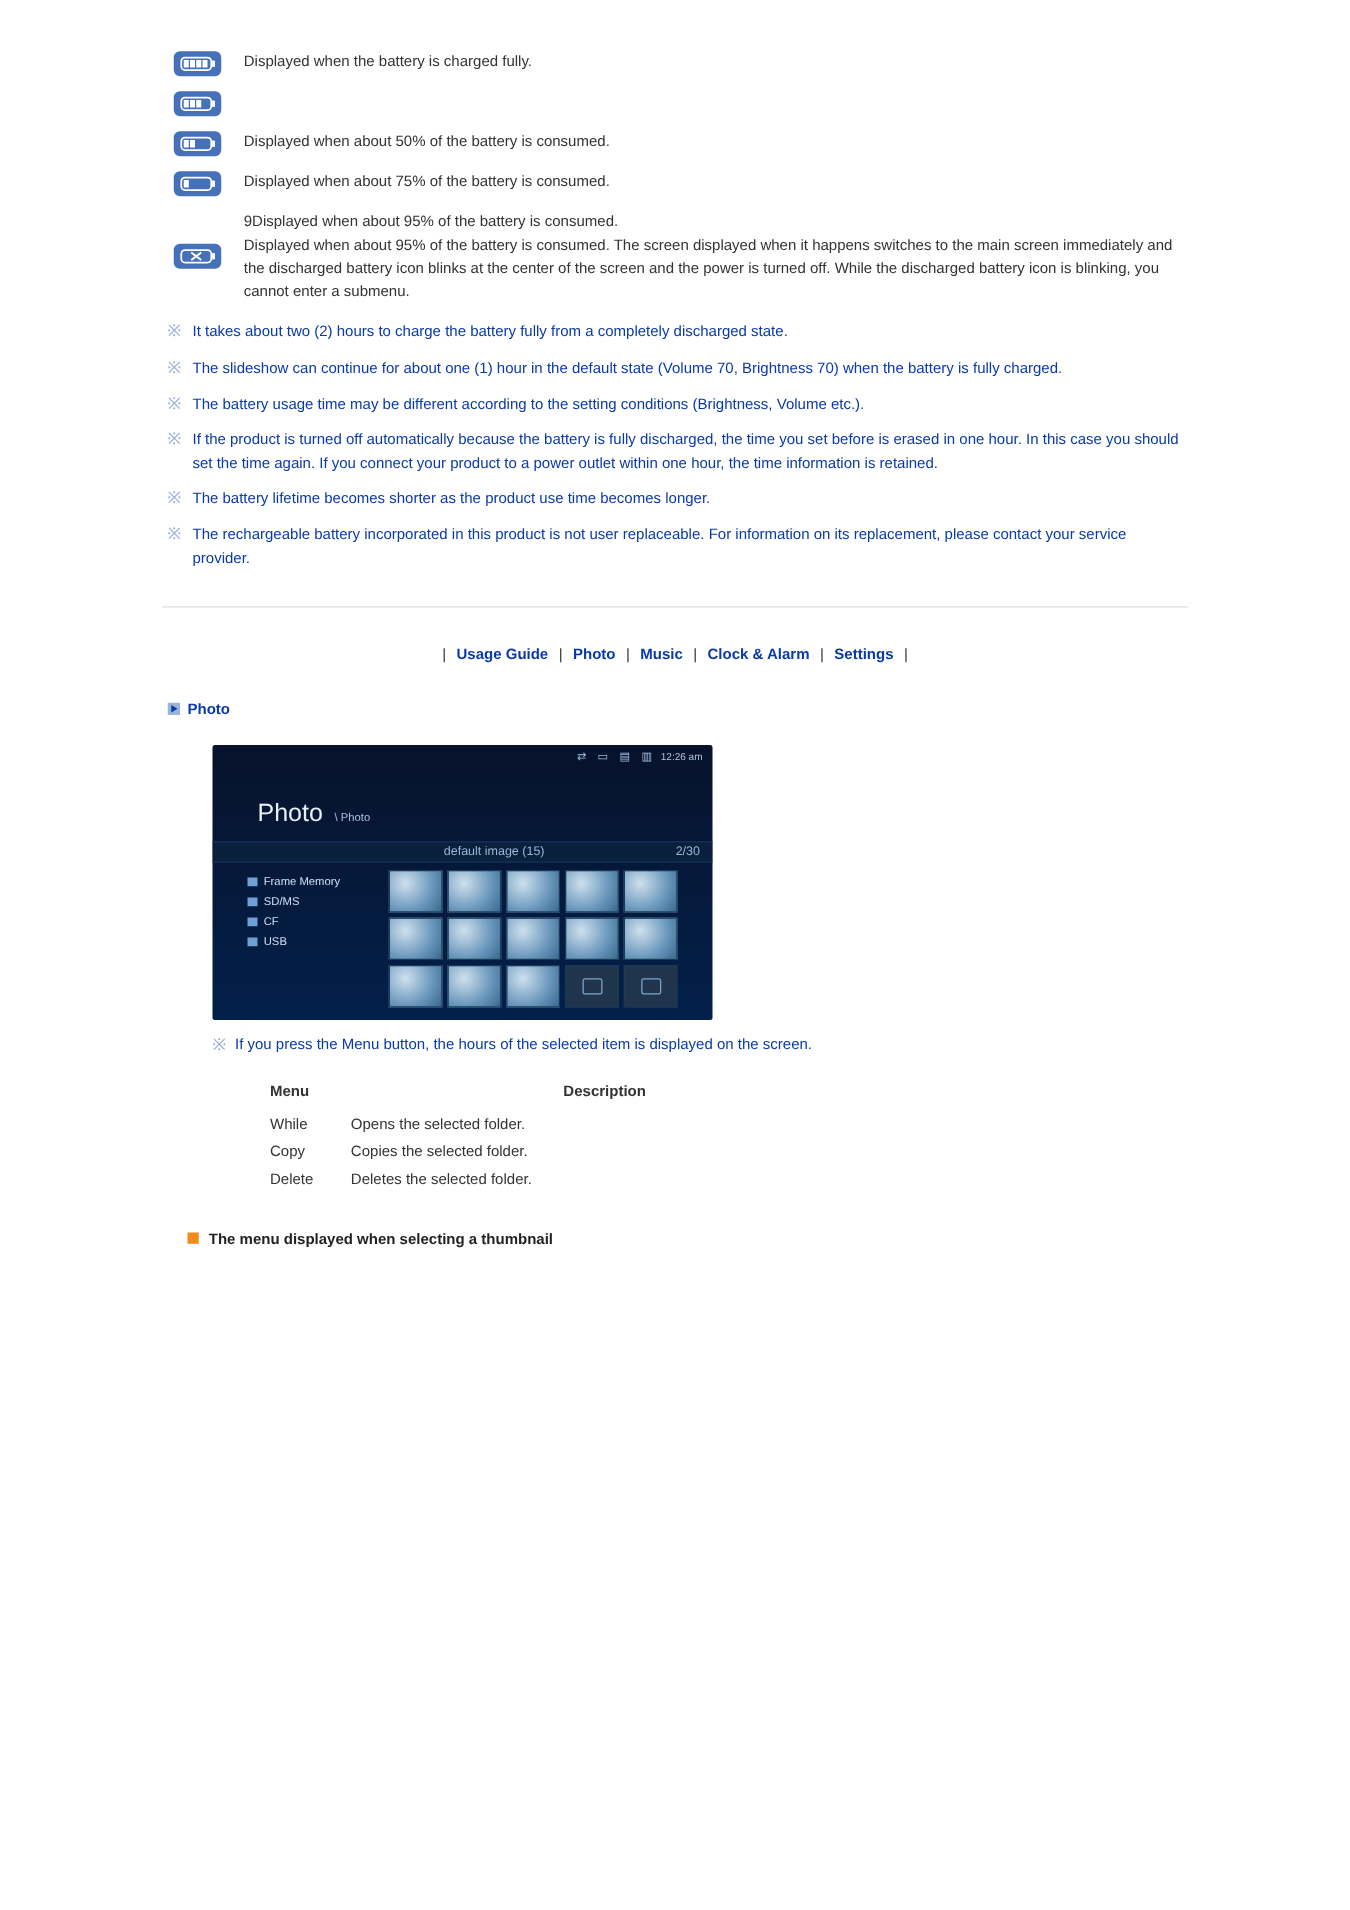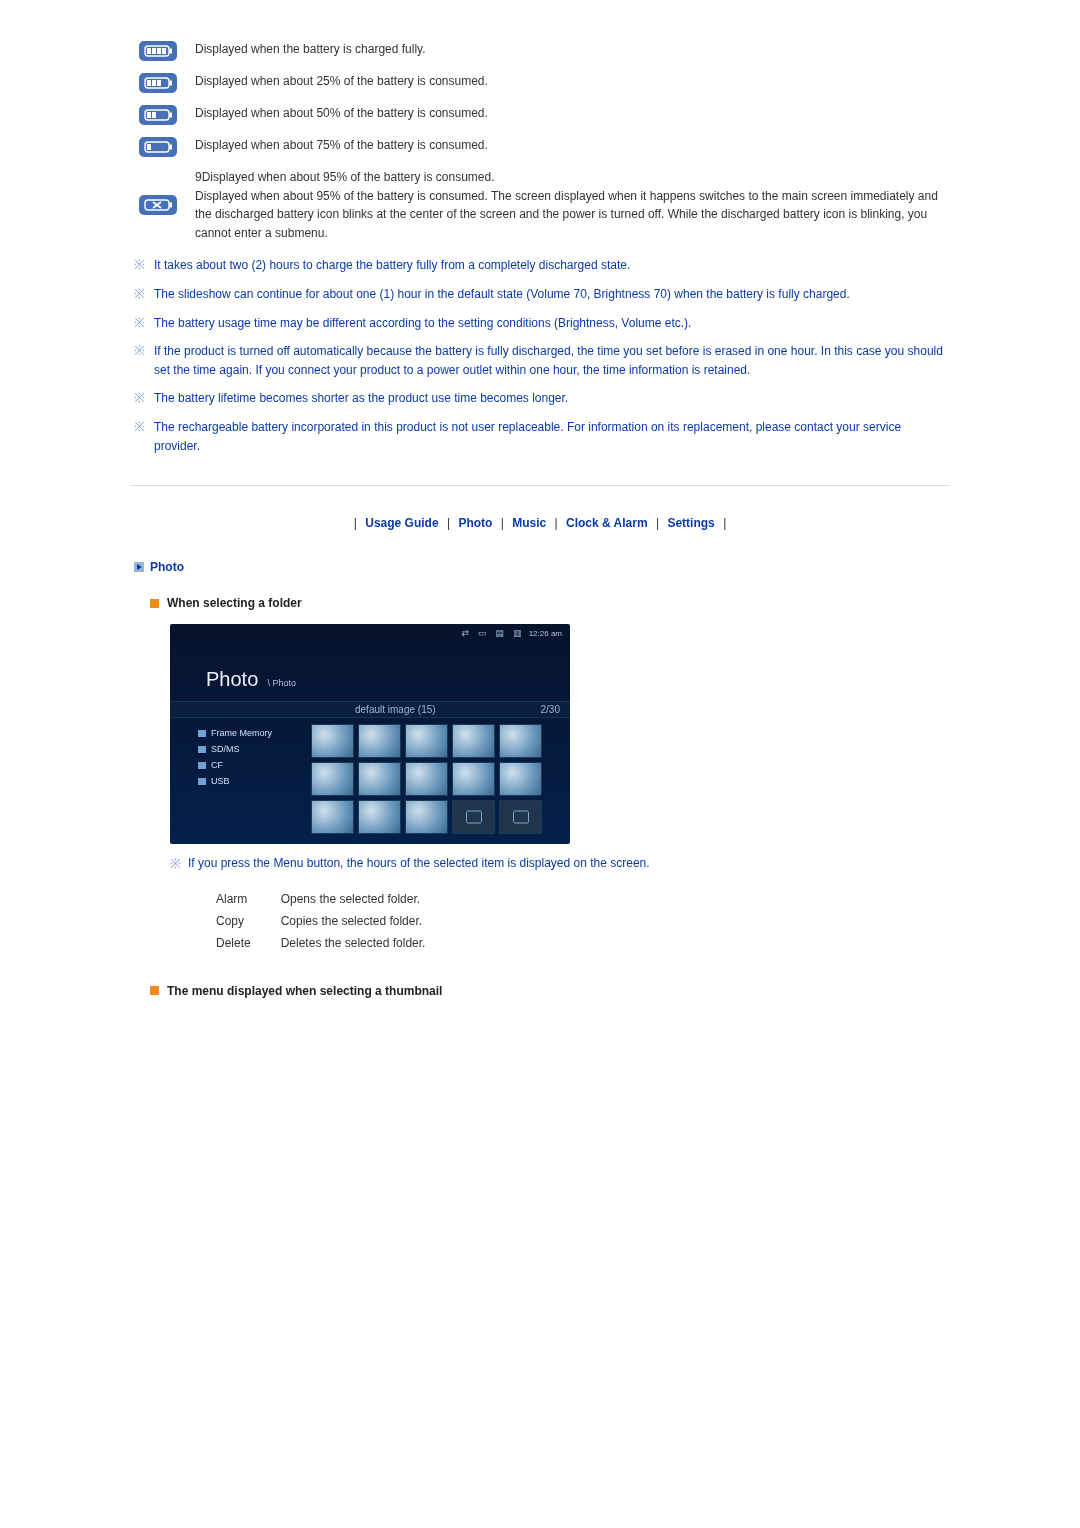--- a/index.html
+++ b/index.html
@@ -223,21 +223,20 @@
       <span class="battery-icon">
         <svg width="40" height="22">
             <rect x="1" y="1" width="38" height="20" rx="5" fill="#4670b8"></rect>
             <rect x="7" y="6" width="24" height="10" rx="3" fill="none" stroke="#fff" stroke-width="1.4"></rect>
             <rect x="31.5" y="8.5" width="2.5" height="5" fill="#fff"></rect>
             <rect x="9" y="8" width="4" height="6" fill="#fff"></rect>
             <rect x="14" y="8" width="4" height="6" fill="#fff"></rect>
             <rect x="19" y="8" width="4" height="6" fill="#fff"></rect>
           </svg>
       </span>
-      <span class="battery-desc">Displayed when about 25% of the battery is consumed.</span>
     </div>
     <div class="battery-row">
       <span class="battery-icon">
         <svg width="40" height="22">
             <rect x="1" y="1" width="38" height="20" rx="5" fill="#4670b8"></rect>
             <rect x="7" y="6" width="24" height="10" rx="3" fill="none" stroke="#fff" stroke-width="1.4"></rect>
             <rect x="31.5" y="8.5" width="2.5" height="5" fill="#fff"></rect>
             <rect x="9" y="8" width="4" height="6" fill="#fff"></rect>
             <rect x="14" y="8" width="4" height="6" fill="#fff"></rect>
           </svg>
@@ -315,24 +314,20 @@
   <div class="h-photo">
     <span class="play-icon">
       <svg viewBox="0 0 10 10">
           <rect x="0" y="0" width="10" height="10" fill="#9ab6d6"></rect>
           <polygon points="3,2 8,5 3,8" fill="#0a3aa9"></polygon>
         </svg>
     </span>
     <span>Photo</span>
   </div>
 
-  <div class="h-folder">
-    <span class="box-bullet"></span>
-    <span>When selecting a folder</span>
-  </div>
 
   <div class="device">
     <div class="statusbar">
       <span class="status-ico">⇄</span>
       <span class="status-ico">▭</span>
       <span class="status-ico">▤</span>
       <span class="status-ico">▥</span>
       <span>12:26 am</span>
     </div>
     <div class="title">
@@ -382,22 +377,26 @@
     </div>
   </div>
 
   <div class="folder-note">
     <span class="asterisk">※</span>
     <span>If you press the Menu button, the hours of the selected item is displayed on the screen.</span>
   </div>
 
   <table class="menu-table">
     <tbody>
+        <tr>
+      <th>Menu</th>
+      <th class="desc">Description</th>
+    </tr>
     <tr>
-      <td>Alarm</td>
+      <td>While</td>
       <td>Opens the selected folder.</td>
     </tr>
     <tr>
       <td>Copy</td>
       <td>Copies the selected folder.</td>
     </tr>
     <tr>
       <td>Delete</td>
       <td>Deletes the selected folder.</td>
     </tr>

